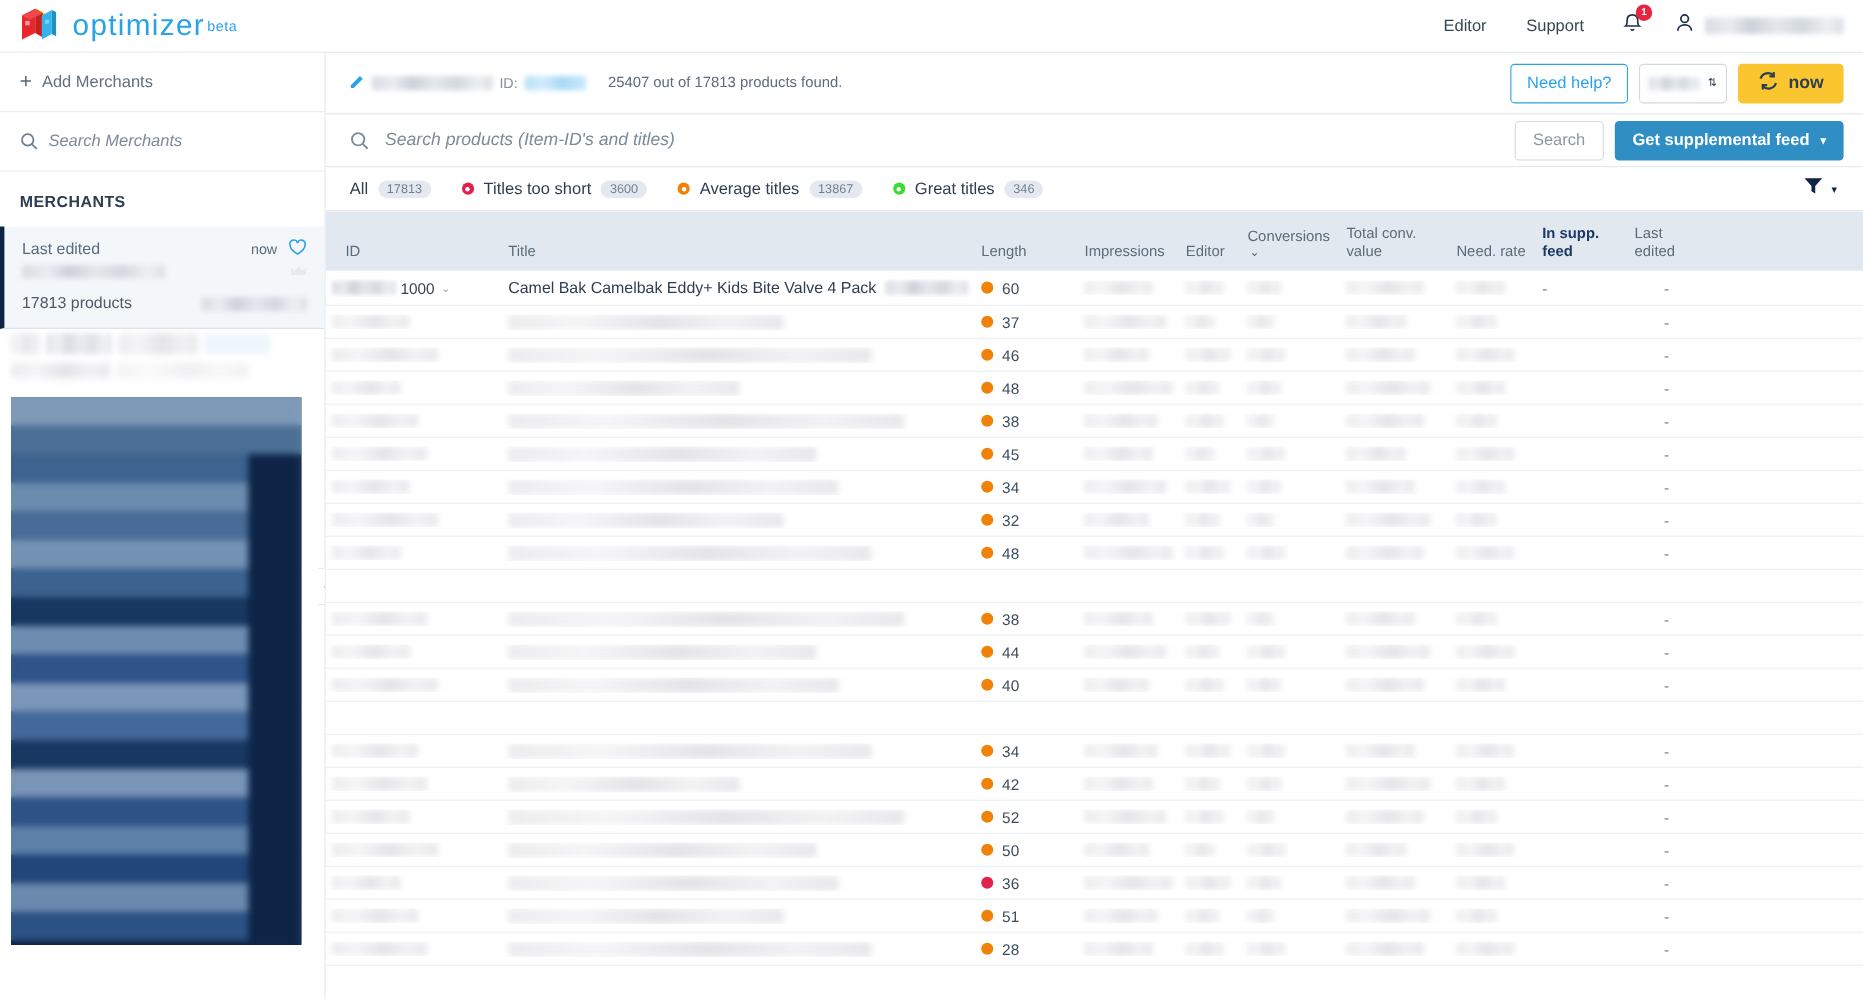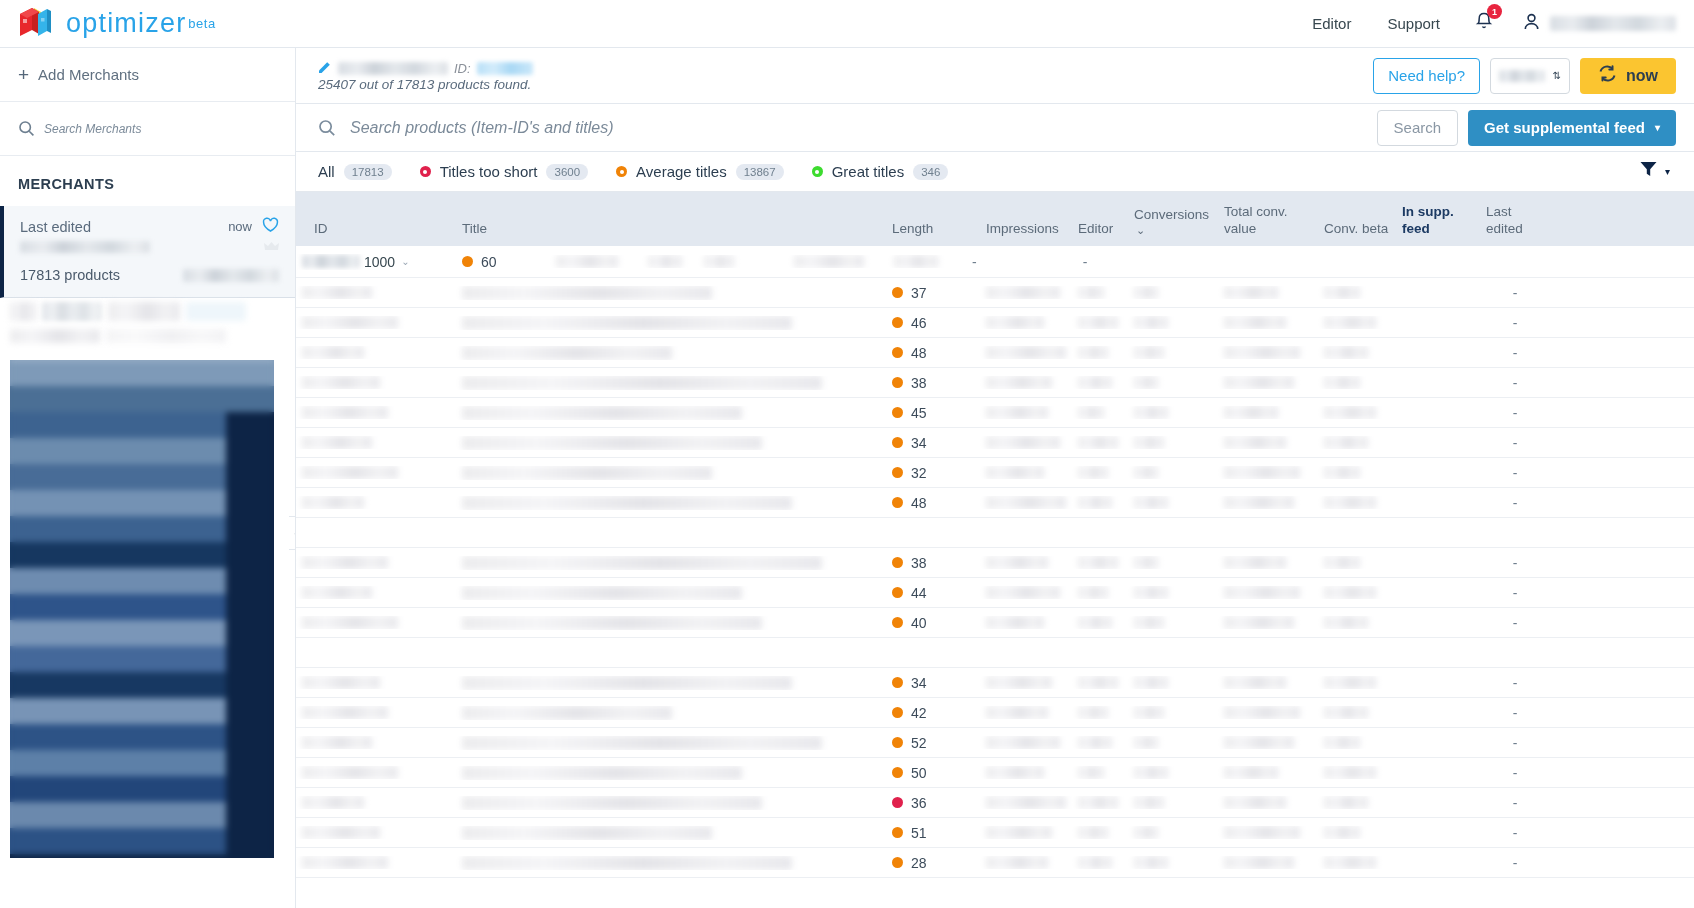--- a/index.html
+++ b/index.html
@@ -106,21 +106,21 @@
     font-size: 11px; color: #6b7a89; cursor: pointer; z-index: 20;
   }
 
   
   .main { flex: 1; display: flex; flex-direction: column; overflow: hidden; }
 
   .subhead {
     height: 56px; display: flex; align-items: center;
     padding: 0 18px 0 22px; border-bottom: 1px solid #e3e8ee;
   }
-  .merch-info { display: flex; flex-direction: column; gap: 0; font-style: italic; }
+  .merch-info { display: flex; flex-direction: row; gap: 20px; }
   .mi-line1 { display: flex; align-items: center; gap: 6px; }
   .pencil { color: #29a3e8; font-size: 13px; }
   .mi-id-label { font-size: 13px; color: #8a9099; }
   .mi-found { font-size: 13.5px; color: #5a6b7d; }
   .subhead-actions { margin-left: auto; display: flex; align-items: center; gap: 10px; }
   .btn {
     height: 36px; border-radius: 4px; font-size: 14.5px;
     display: flex; align-items: center; justify-content: center;
     cursor: pointer; padding: 0 14px; white-space: nowrap;
   }
@@ -267,21 +267,21 @@
       <span>Add Merchants</span>
     </div>
 
     <div class="side-row search">
       <span style="display:flex;align-items:center;">
         <svg width="17" height="17" viewBox="0 0 17 17" fill="none" stroke="#6d7f90" stroke-width="1.6">
           <circle cx="7.2" cy="7.2" r="5.2"></circle>
             <path d="M11.2 11.2 L15.4 15.4"></path>
         </svg>
       </span>
-      <input class="search-input" style="font-size: 12px;" placeholder="Search Merchants">
+      <input class="search-input" style="font-size: 15px;" placeholder="Search Merchants">
     </div>
 
     <div class="merchants-title">MERCHANTS</div>
 
 
     <div class="merchant-card">
       <div class="mc-top">
         <span class="mc-label">Last edited</span>
         <span class="mc-now">now</span>
         <span class="heart">
@@ -484,31 +484,35 @@
         <div class="th col-id">ID</div>
         <div class="th col-title">Title</div>
         <div class="th col-length">Length</div>
         <div class="th col-impr">Impressions</div>
         <div class="th col-clicks">Editor</div>
         <div class="th col-conv" style="flex-direction:column;align-items:flex-start;">
           <span>Conversions</span>
           <span class="th-sort">⌄</span>
         </div>
         <div class="th col-tcv">Total conv. value</div>
-        <div class="th col-cr">Conv. beta</div>
+        <div class="th col-cr">Need. rate</div>
         <div class="th col-isf active">In supp. feed</div>
         <div class="th col-le">Last edited</div>
       </div>
 
       <div id="tbody">
           <div class="trow first">
             <div class="td col-id">
               <span class="blur" style="width:58px;height:13px;"></span>
               <span style="margin-left: 4px;">1000</span>
               <span class="idchev">⌄</span>
+            </div>
+            <div class="td col-title td-title">
+              <span>Camel Bak Camelbak Eddy+ Kids Bite Valve 4 Pack</span>
+              <span class="blur" style="width:88px;height:13px;margin-left:8px;"></span>
             </div>
             <div class="td col-length">
               <span class="len-dot" style="background: rgb(240, 131, 7);"></span>
               <span class="len-val">60</span>
             </div>
             <div class="td col-impr">
               <span class="blur-light" style="width:62px;height:13px;"></span>
             </div>
             <div class="td col-clicks">
               <span class="blur-light" style="width:34px;height:13px;"></span>

